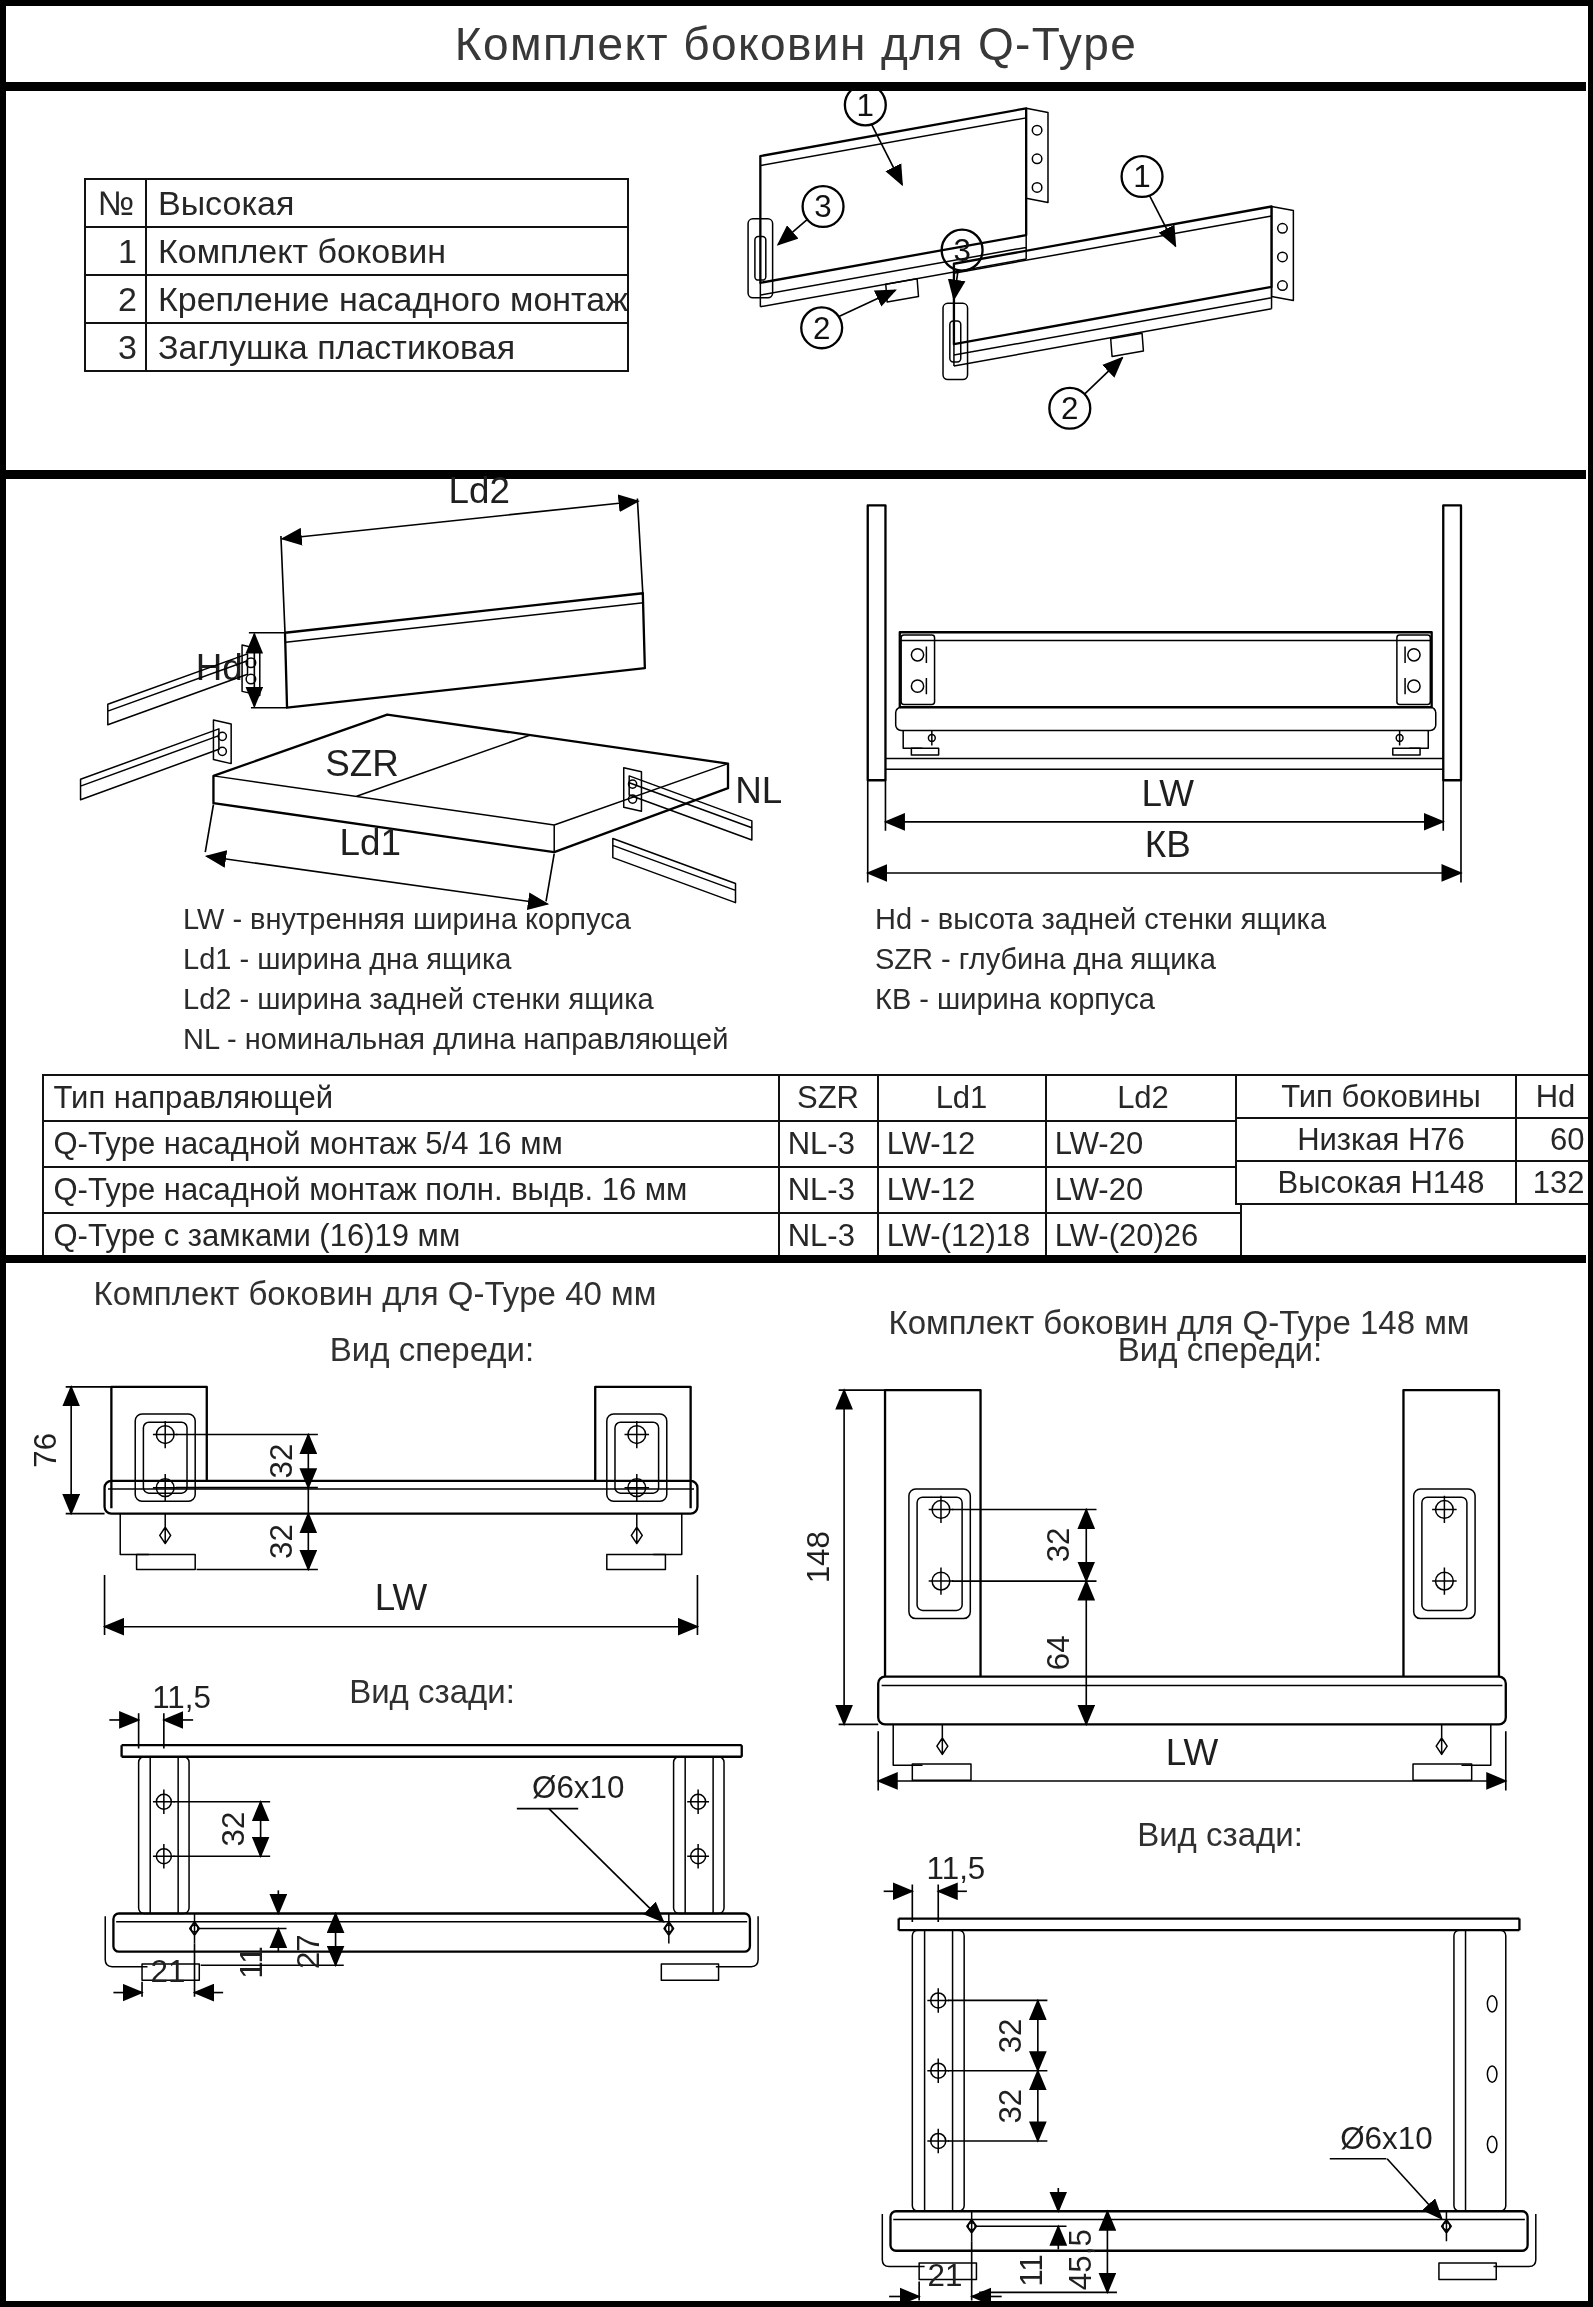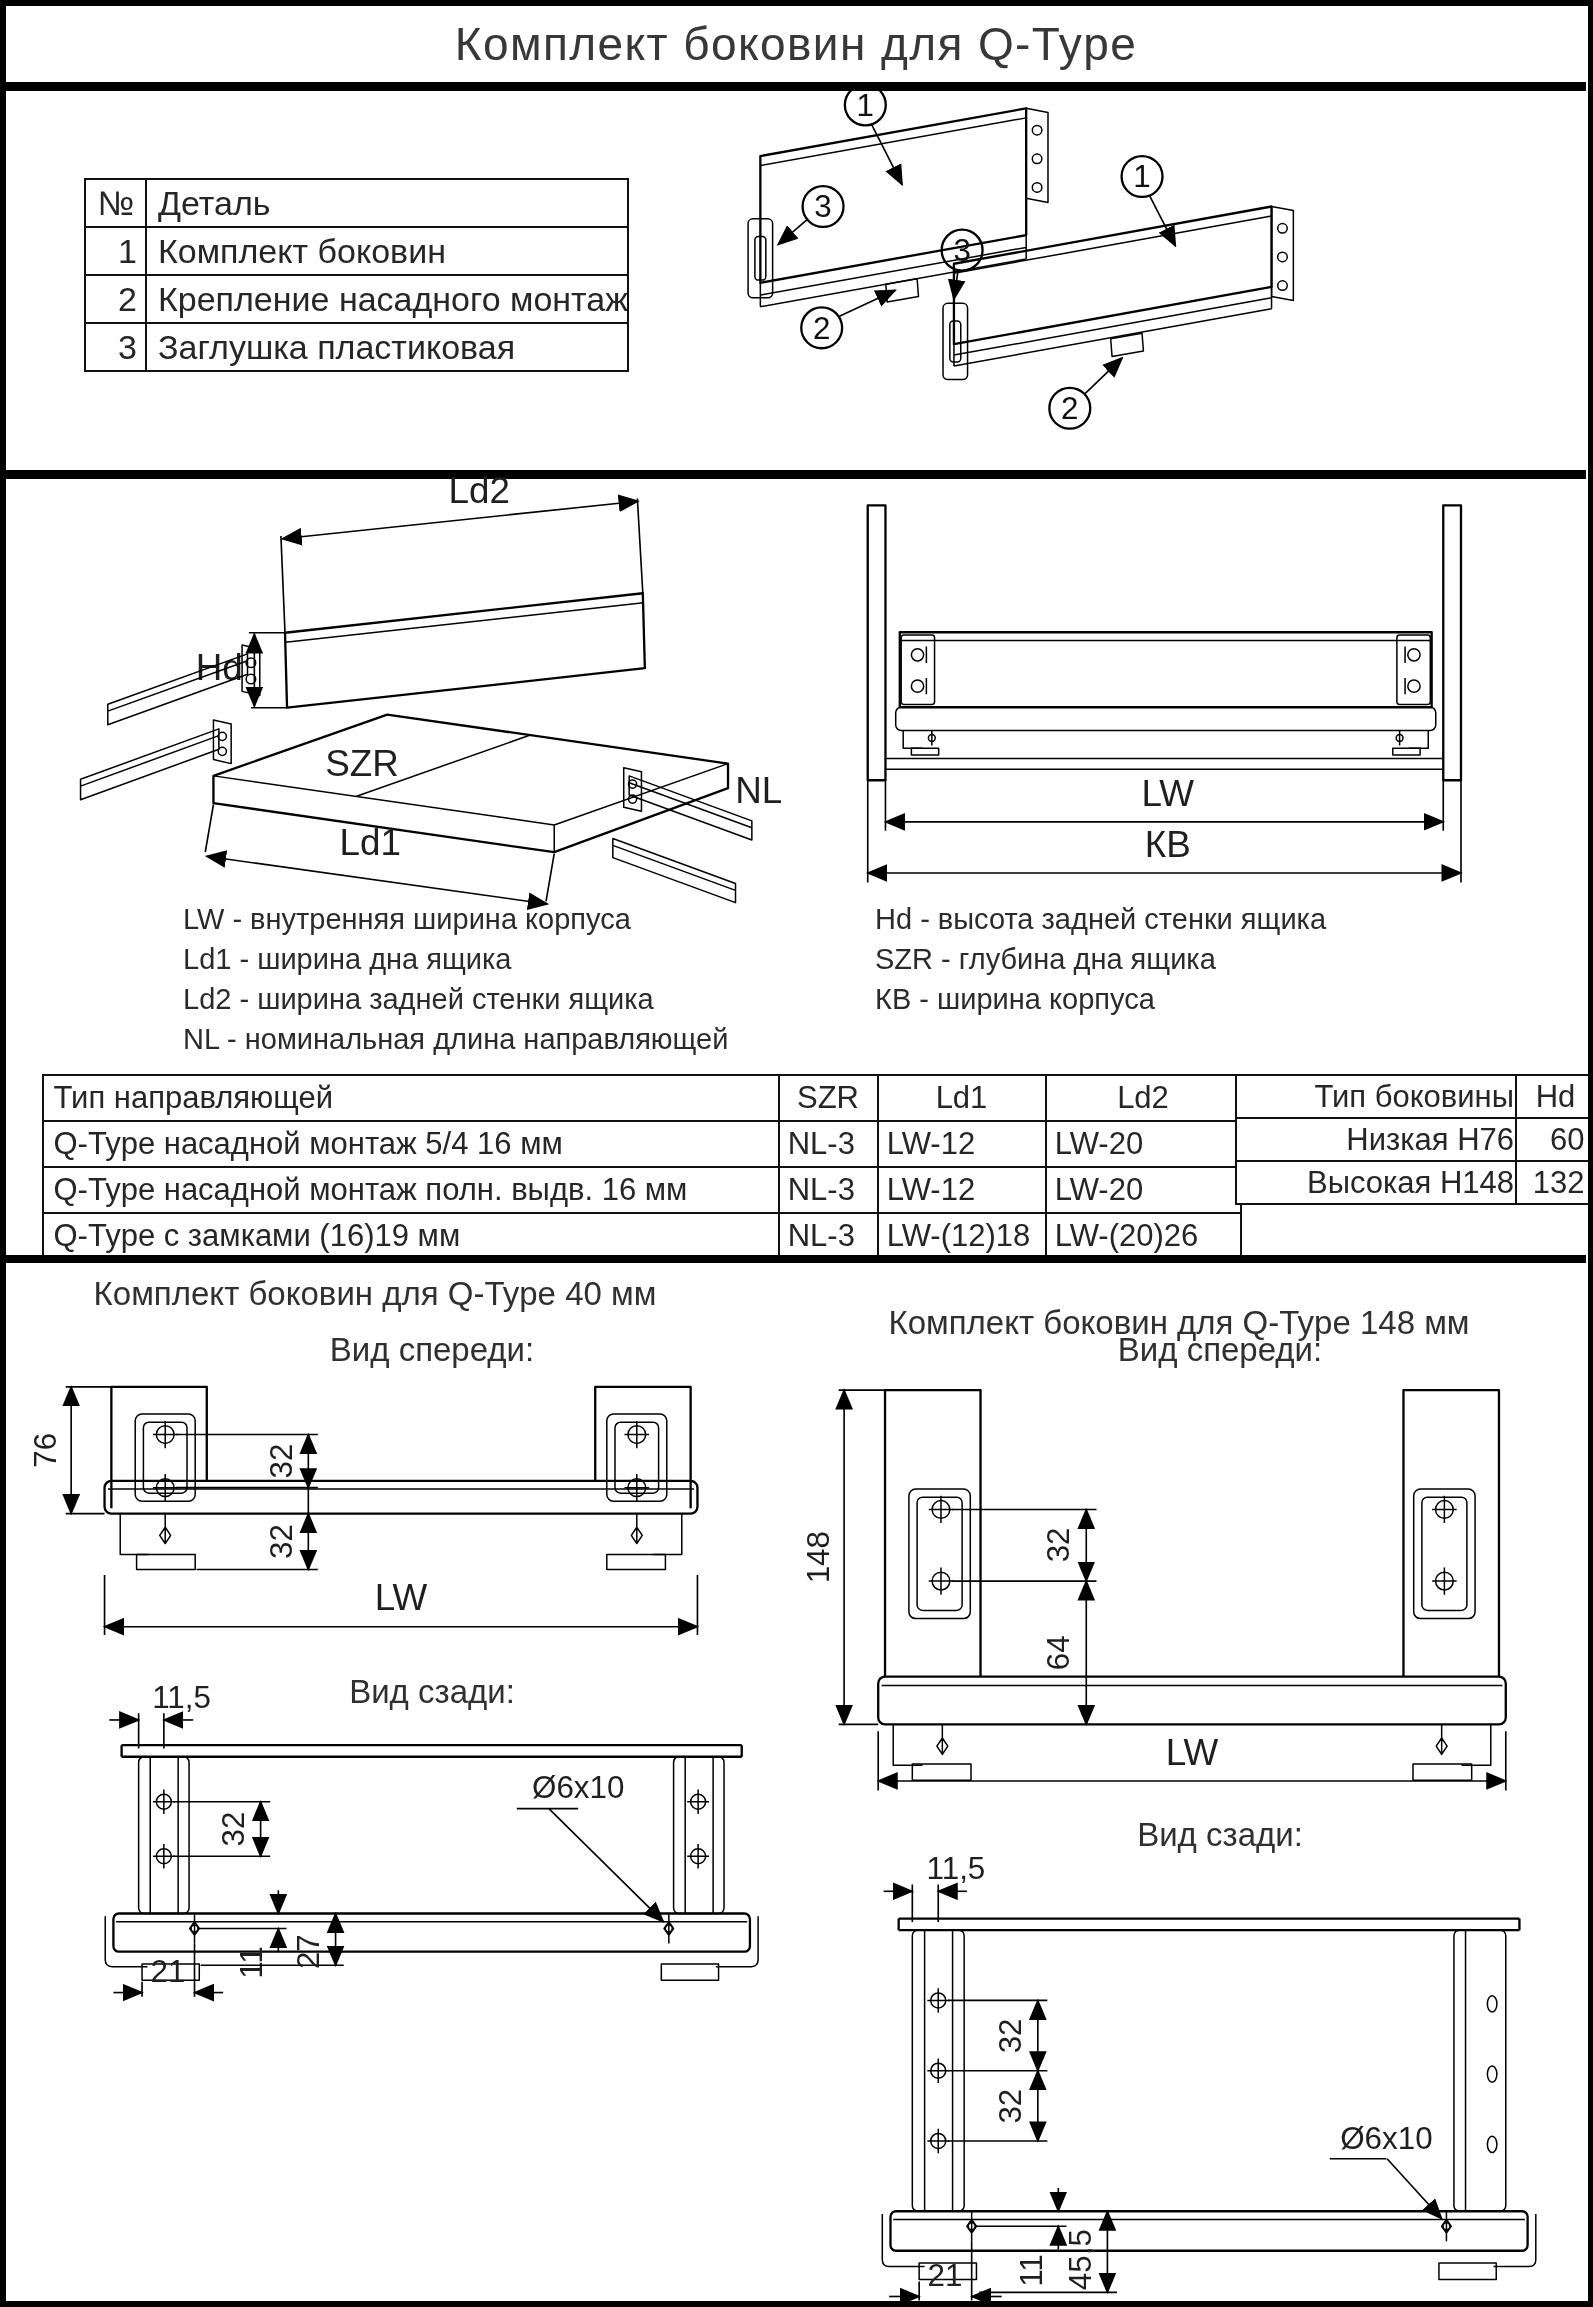--- a/index.html
+++ b/index.html
@@ -22,21 +22,21 @@
   .rt th,.rt td{height:42px;font-size:31px;margin-left:28px;}
   .rt .c0{width:723px;text-align:left;padding-left:9.5px;}
   .rt .c1{width:95px;}
   .rt .c2{width:164px;}
   .rt .c3{width:191px;}
   .rt th{text-align:center;}
   .rt td.c1,.rt td.c2,.rt td.c3{text-align:left;padding-left:8.2px;}
   
   .st{left:1229px;top:1068px;width:341px;}
   .st th,.st td{height:39px;font-size:31px;}
-  .st .c0{width:266px;text-align:right;padding-left:11px;}
+  .st .c0{width:266px;text-align:center;padding-left:11px;}
   .st .c1{width:75px;}
   .st th.c1{text-align:center;}
   .st td.c1{text-align:right;padding-right:9.5px;}
   .legend{position:absolute;font-size:29px;color:#2b2b2b;}
   .legend div{height:40px;line-height:40px;white-space:nowrap;}
   .h1{position:absolute;font-size:33px;color:#303030;text-align:center;white-space:nowrap;}
   
   svg{overflow:visible;}
   .o{stroke:#000;stroke-width:3.4;fill:none;stroke-linejoin:round;}
   .t{stroke:#000;stroke-width:2.2;fill:none;stroke-linejoin:round;}
@@ -50,21 +50,21 @@
 
 <div id="page">
 
   <div id="title">Комплект боковин для Q-Type</div>
   <div class="hline" style="top:76px;height:8.9px;"></div>
 
   <table class="pt">
     <tbody>
         <tr>
       <th class="c-num h-num">№</th>
-      <th class="c-name">Деталь</th>
+      <th class="c-name">Высокая</th>
     </tr>
     <tr>
       <td class="c-num">1</td>
       <td class="c-name">Комплект боковин</td>
     </tr>
     <tr>
       <td class="c-num">2</td>
       <td class="c-name">Крепление насадного монтажа</td>
     </tr>
     <tr>

